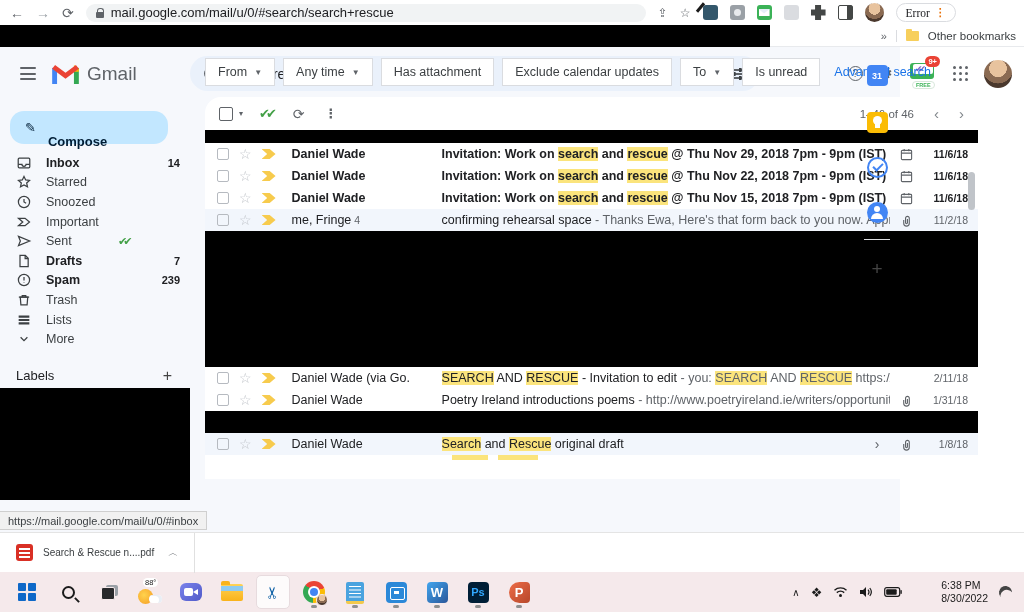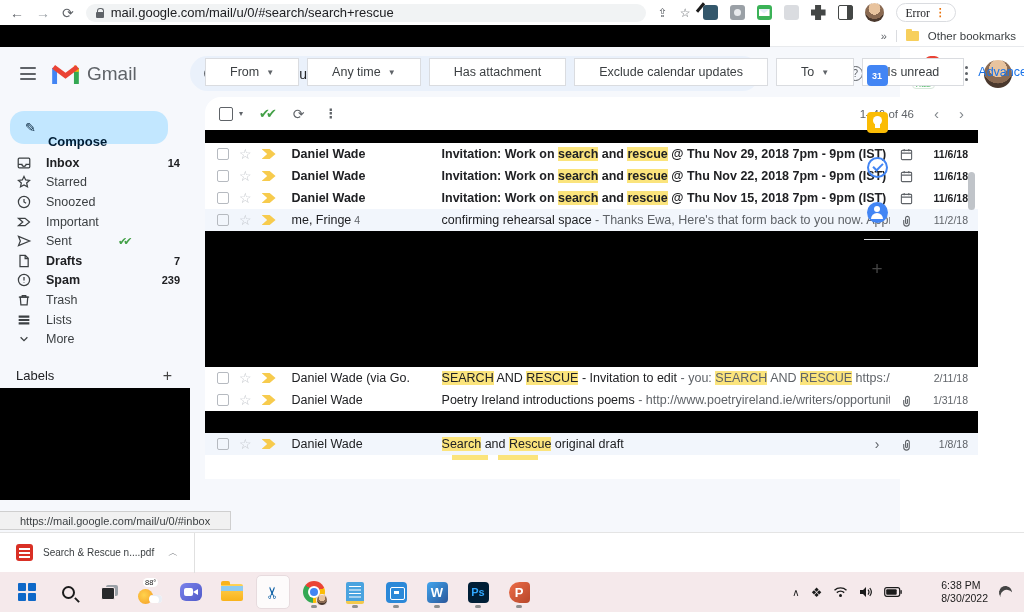--- a/index.html
+++ b/index.html
@@ -78,21 +78,21 @@
   .nav-item .ct { font-size:11px; color:#5f6368; }
   .nav-item.bold .ct { font-weight:700; color:#202124; }
   .dbl-check { color:#43a047; font-size:11px; letter-spacing:-4px; margin-left:-4px; }
   #labels-row { margin-top:18px; display:flex; align-items:center; padding:0 18px 0 16px; }
   #labels-row .t { font-size:13px; font-weight:500; color:#202124; flex:1; }
   #labels-row .plus { font-size:16px; color:#444; }
   #sidebar-redacted { position:absolute; left:0; top:288px; width:190px; height:112px; background:#000; }
 
   
   #chips { position:absolute; left:205px; top:11px; display:flex; align-items:center; gap:8px; }
-  .chip { height:28px; border:1px solid #dadce0; background:#fff; border-radius:0; display:flex; align-items:center; gap:7px; padding:0 24px; font-size:12.5px; color:#3c4043; white-space:nowrap; }
+  .chip { height:28px; border:1px solid #dadce0; background:#fff; border-radius:0; display:flex; align-items:center; gap:7px; padding:0 12px; font-size:12.5px; color:#3c4043; white-space:nowrap; }
   .chip .caret { font-size:8px; color:#5f6368; }
   #adv-search { font-size:12.5px; color:#1a73e8; font-weight:500; margin-left:6px; white-space:nowrap; }
 
   
   #card { position:absolute; left:205px; top:50px; width:773px; height:382px; background:#fff; border-radius:16px 16px 0 0; overflow:hidden; }
   #list-toolbar { height:33px; display:flex; align-items:center; padding:0 14px; gap:20px; }
   .sel-box { width:14px; height:14px; border:1.6px solid #5f6368; border-radius:2px; }
   .sel-caret { font-size:8px; color:#5f6368; margin-left:-14px; }
   #list-toolbar .refresh { font-size:14px; color:#5f6368; }
   #list-toolbar .more { font-size:13px; color:#5f6368; font-weight:700; }
@@ -132,21 +132,21 @@
   .sp-tasks { margin-top:24px; width:21px; height:21px; border-radius:50%; border:2.5px solid #4285f4; position:relative; }
   .sp-tasks::after { content:""; position:absolute; left:4px; top:4px; width:8px; height:4px; border-left:2.5px solid #4285f4; border-bottom:2.5px solid #4285f4; transform:rotate(-45deg); }
   .sp-contacts { margin-top:24px; width:21px; height:21px; border-radius:50%; background:#4285f4; position:relative; }
   .sp-contacts::before { content:""; position:absolute; left:7.5px; top:4px; width:6px; height:6px; border-radius:50%; background:#fff; }
   .sp-contacts::after { content:""; position:absolute; left:4.5px; top:11px; width:12px; height:6px; border-radius:6px 6px 0 0; background:#fff; }
   .sp-div { margin-top:16px; width:26px; height:1px; background:#dadce0; }
   .sp-plus { margin-top:18px; font-size:19px; color:#444; }
   .sp-collapse { position:absolute; bottom:80px; font-size:14px; color:#5f6368; }
 
   
-  #status-tooltip { position:absolute; left:0; top:511px; height:19px; background:#f1f1f1; border:1px solid #cfcfcf; border-left:none; display:flex; align-items:center; padding:0 20px; font-size:11px; color:#3c4043; z-index:40; }
+  #status-tooltip { position:absolute; left:0; top:511px; height:19px; background:#f1f1f1; border:1px solid #cfcfcf; border-left:none; display:flex; align-items:center; padding:0 8px; font-size:11px; color:#3c4043; z-index:40; }
 
   
   #downloads-bar { position:absolute; left:0; top:532px; width:1024px; height:40px; background:#fff; border-top:1px solid #e4e4e4; display:flex; align-items:center; z-index:30; }
   #dl-chip { display:flex; align-items:center; gap:10px; padding:0 16px; height:40px; border-right:1px solid #e0e0e0; }
   .pdf-ic { width:17px; height:17px; background:#d93025; border-radius:3px; position:relative; }
   .pdf-ic::after { content:""; position:absolute; left:3px; top:4px; width:11px; height:2px; background:#fff; box-shadow:0 4px 0 #fff, 0 8px 0 #fff; }
   #dl-chip .fn { font-size:10px; color:#3c4043; }
   #dl-chip .up { font-size:10px; color:#5f6368; margin-left:4px; }
   #dl-right { margin-left:auto; display:flex; align-items:center; gap:18px; padding-right:18px; }
   #show-all { height:26px; padding:0 14px; display:flex; align-items:center; border-radius:13px; border:1px solid #eee; box-shadow:0 1px 2px rgba(0,0,0,.08); color:#1a73e8; font-size:12.5px; font-weight:600; background:#fff; }

